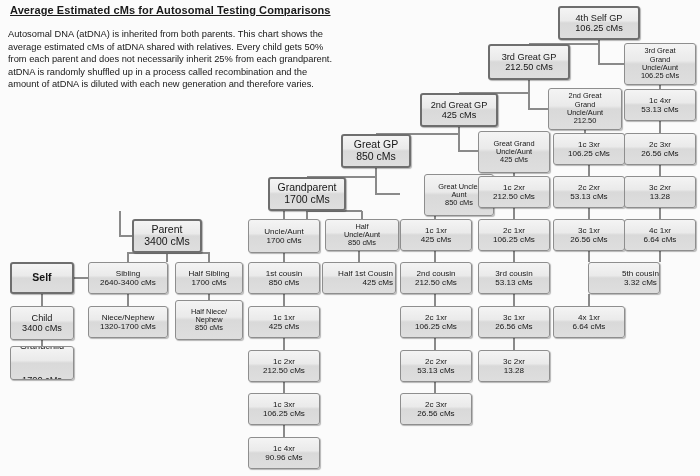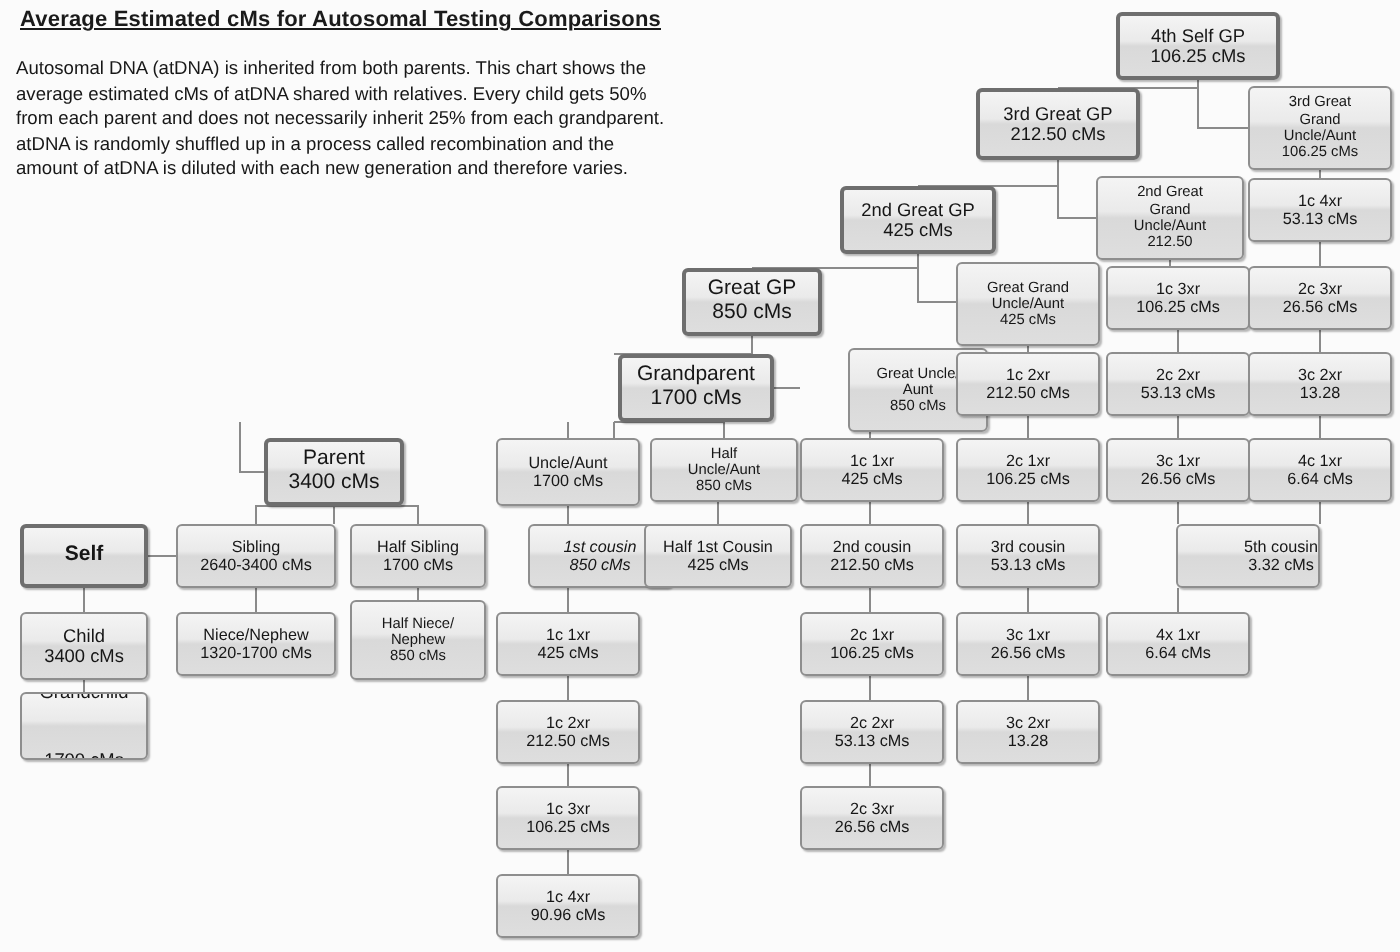--- a/index.html
+++ b/index.html
@@ -133,29 +133,29 @@
     </div>
     <div class="node s-sm" style="left: 175px; top: 262px; width: 68px; height: 32px;">
       <span class="ln">Half Sibling</span>
       <span class="ln">1700 cMs</span>
     </div>
     <div class="node s-xs" style="left: 175px; top: 300px; width: 68px; height: 40px;">
       <span class="ln">Half Niece/</span>
       <span class="ln">Nephew</span>
       <span class="ln">850 cMs</span>
     </div>
-    <div class="node s-lg thick" style="left: 268px; top: 177px; width: 78px; height: 34px; margin-left: 41px;">
+    <div class="node s-lg thick" style="left: 268px; top: 177px; width: 78px; height: 34px;">
       <span class="ln">Grandparent</span>
       <span class="ln">1700 cMs</span>
     </div>
     <div class="node s-sm" style="left: 248px; top: 219px; width: 72px; height: 34px;">
       <span class="ln">Uncle/Aunt</span>
       <span class="ln">1700 cMs</span>
     </div>
-    <div class="node s-sm" style="left: 264px; top: 262px; width: 72px; height: 32px; font-style: italic;">
+    <div class="node s-sm" style="left: 248px; top: 262px; width: 72px; height: 32px;">
       <span class="ln">1st cousin</span>
       <span class="ln">850 cMs</span>
     </div>
     <div class="node s-sm" style="left: 248px; top: 306px; width: 72px; height: 32px;">
       <span class="ln">1c 1xr</span>
       <span class="ln">425 cMs</span>
     </div>
     <div class="node s-sm" style="left: 248px; top: 350px; width: 72px; height: 32px;">
       <span class="ln">1c 2xr</span>
       <span class="ln">212.50 cMs</span>
@@ -166,21 +166,21 @@
     </div>
     <div class="node s-sm" style="left: 248px; top: 437px; width: 72px; height: 32px;">
       <span class="ln">1c 4xr</span>
       <span class="ln">90.96 cMs</span>
     </div>
     <div class="node s-xs" style="left: 325px; top: 219px; width: 74px; height: 32px;">
       <span class="ln">Half</span>
       <span class="ln">Uncle/Aunt</span>
       <span class="ln">850 cMs</span>
     </div>
-    <div class="node s-sm" style="left: 322px; top: 262px; width: 74px; height: 32px;">
+    <div class="node s-sm" style="left: 322px; top: 262px; width: 74px; height: 32px; align-items: flex-end;">
       <span class="ln">Half 1st Cousin</span>
       <span class="ln">425 cMs</span>
     </div>
     <div class="node s-lg thick" style="left: 341px; top: 134px; width: 70px; height: 34px;">
       <span class="ln">Great GP</span>
       <span class="ln">850 cMs</span>
     </div>
     <div class="node s-xs" style="left: 400px; top: 174px; width: 70px; height: 42px; margin-left: 24px;">
       <span class="ln">Great Uncle/</span>
       <span class="ln">Aunt</span>

